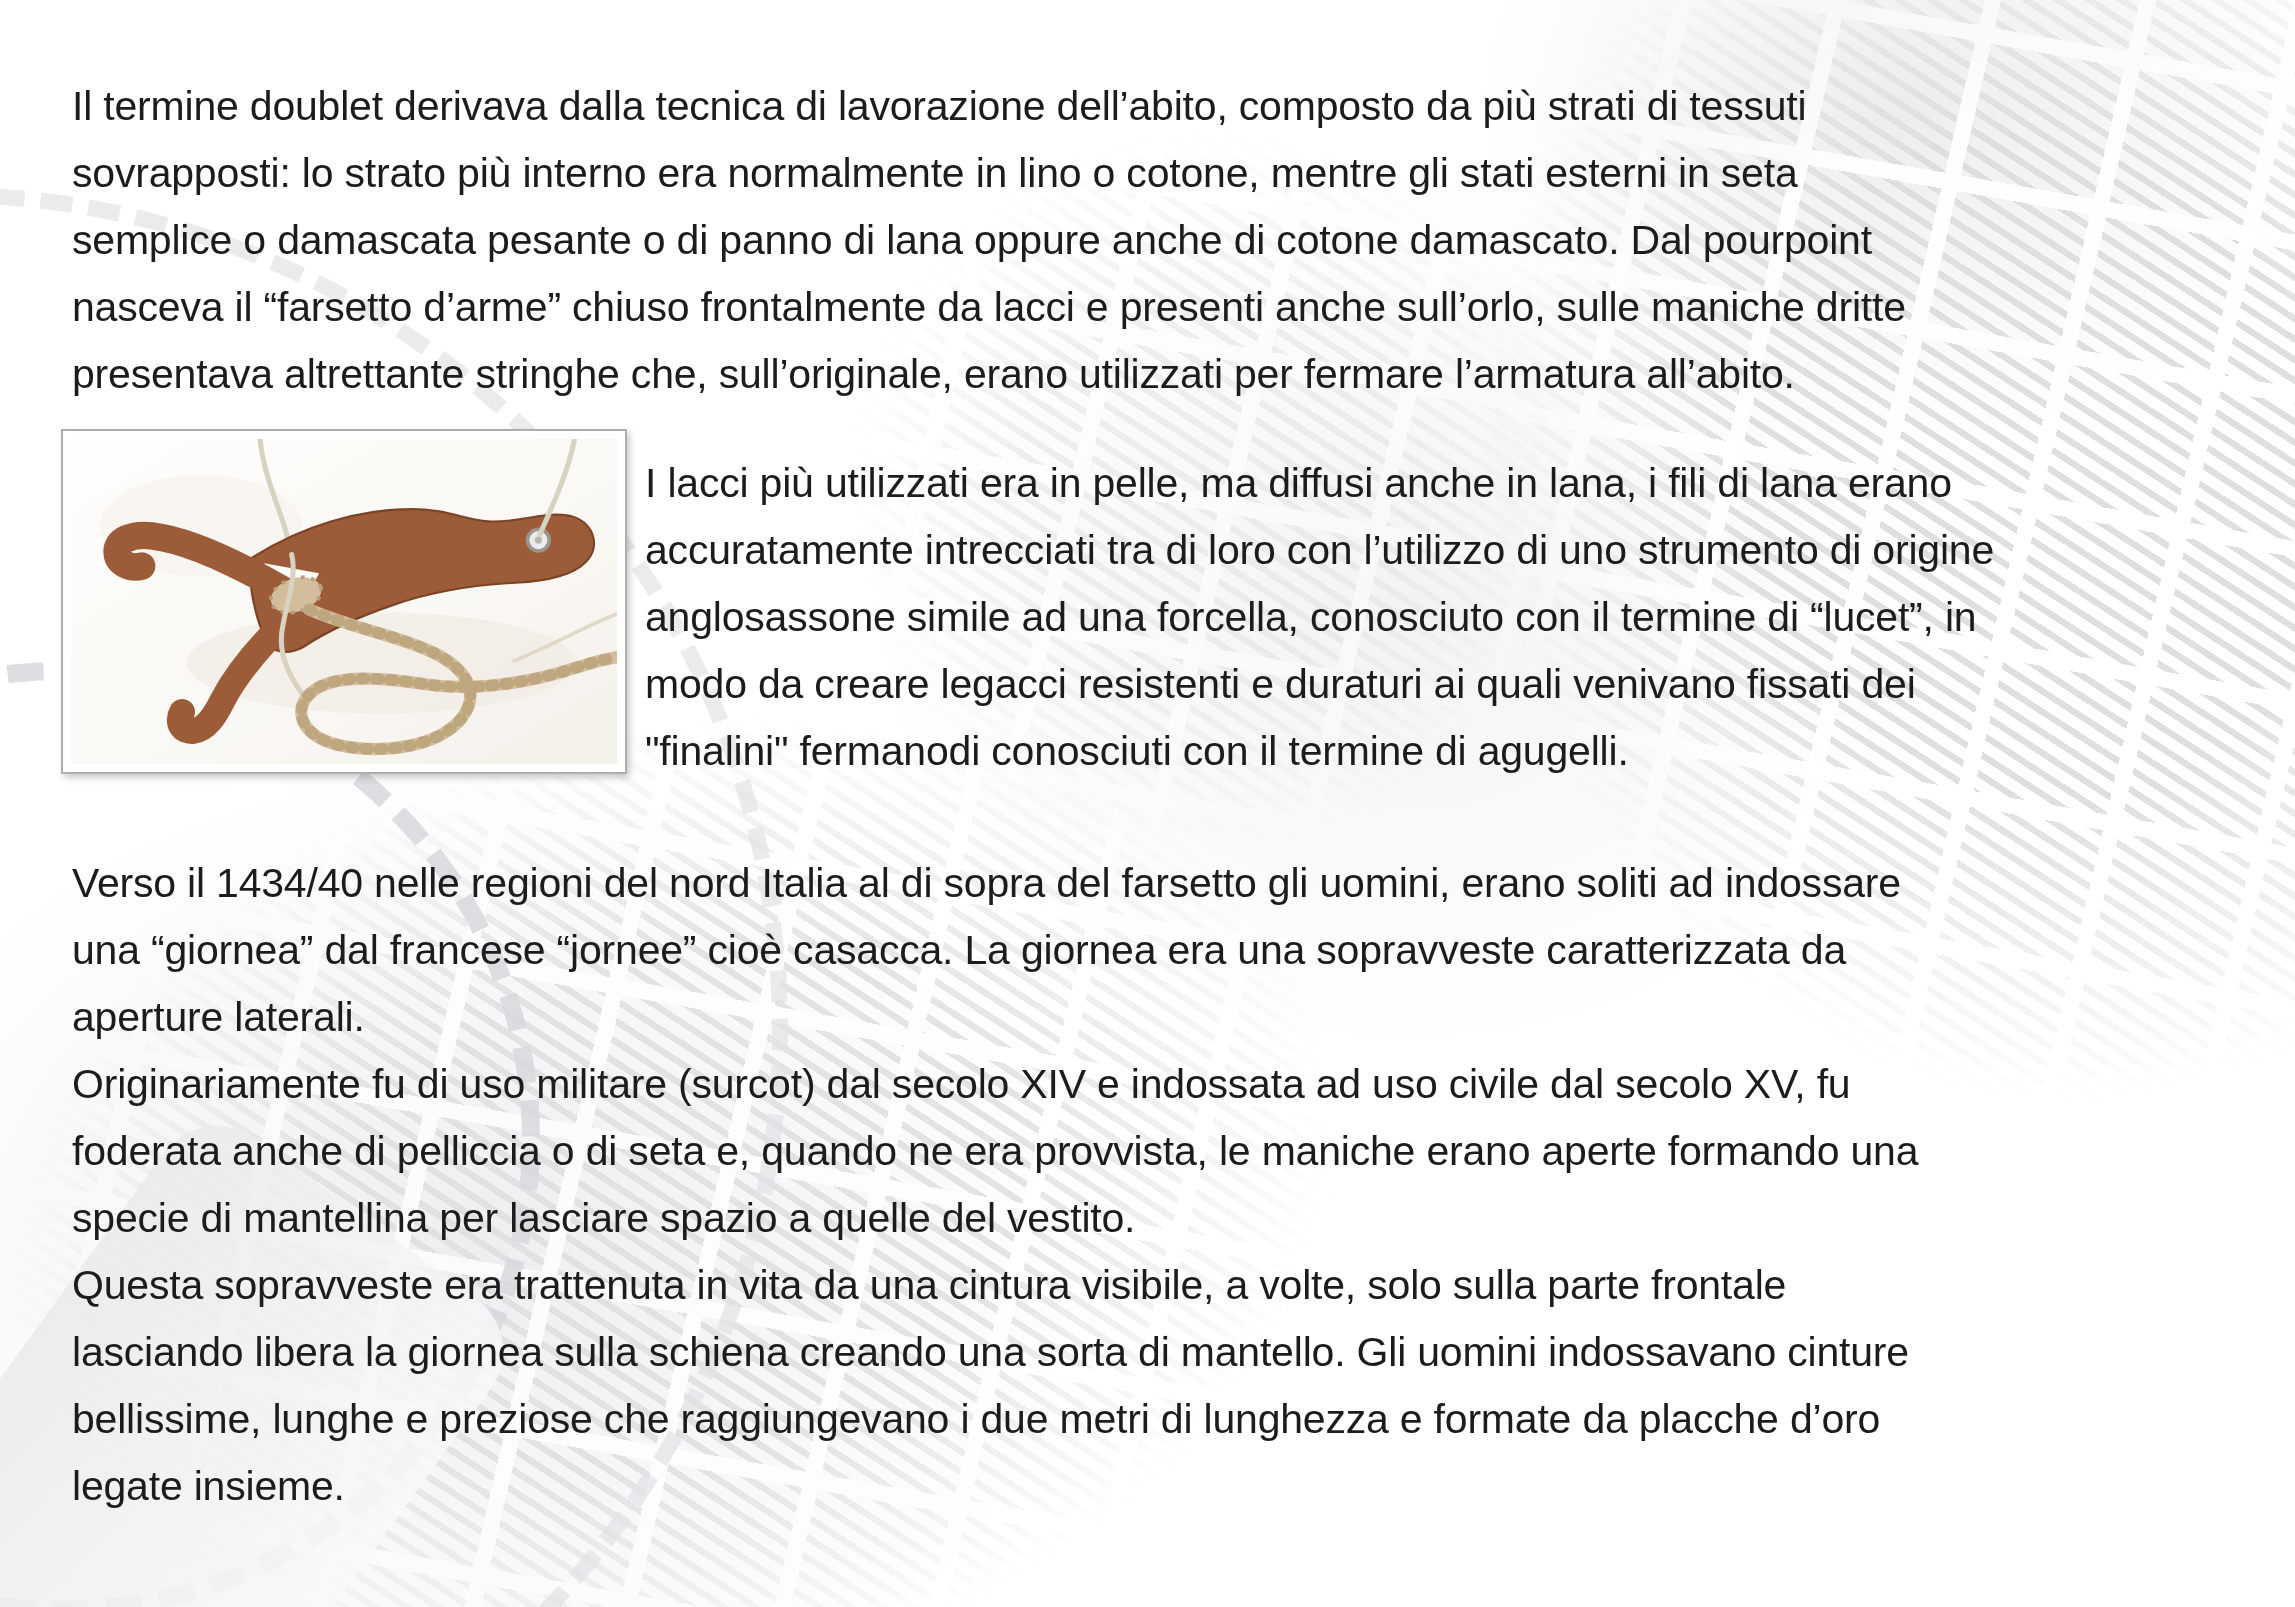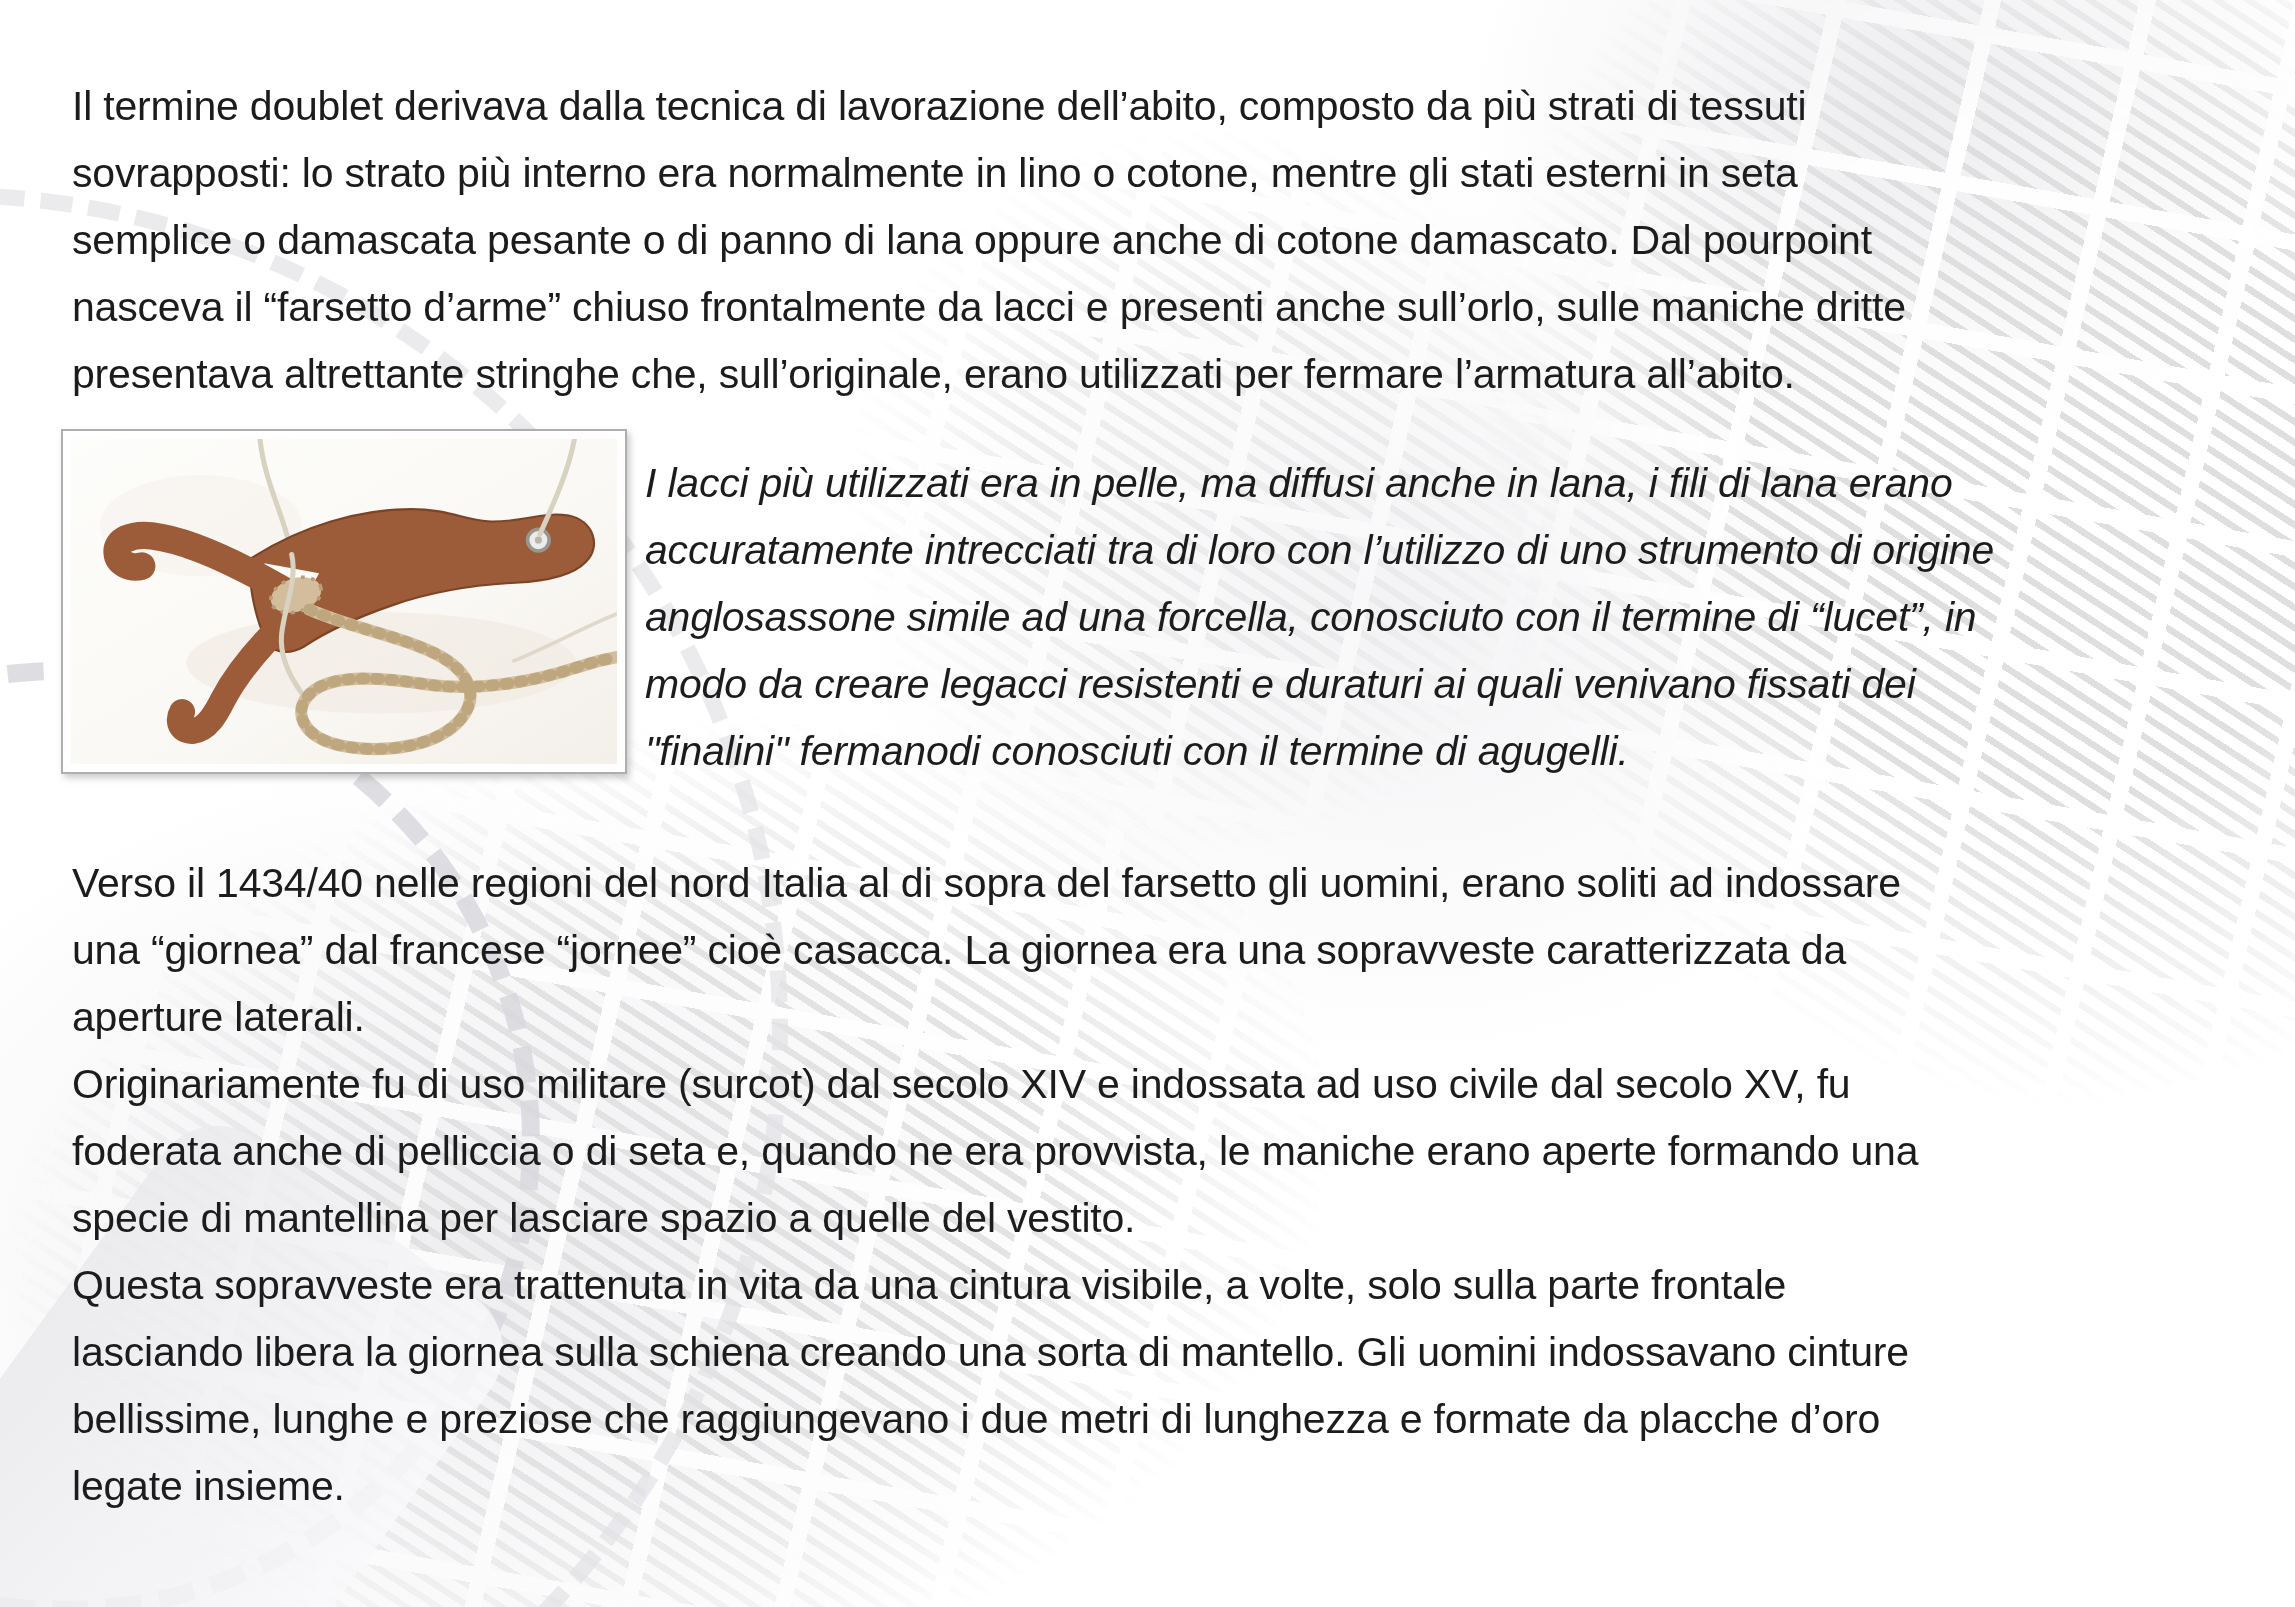--- a/index.html
+++ b/index.html
@@ -41,21 +41,21 @@
     opacity:.85;
   }
   
   .para{
     position:absolute;z-index:3;
     white-space:pre;
     font-size:41px;line-height:67px;letter-spacing:-0.2px;
     color:#1c1c1c;
   }
   .p1{left:72px;top:73px;}
-  .p2{left:645px;top:450px;font-style:italic;}
+  .p2{left:645px;top:450px;}
   .p3{left:72px;top:850px;}
   
   .figure{
     position:absolute;z-index:2;
     left:61px;top:429px;width:566px;height:345px;
     box-sizing:border-box;
     border:2.2px solid #aeaeae;
     background:#ffffff;
     padding:8px;
     box-shadow:2.9px 3.6px 6.5px rgba(110,110,110,0.35);

